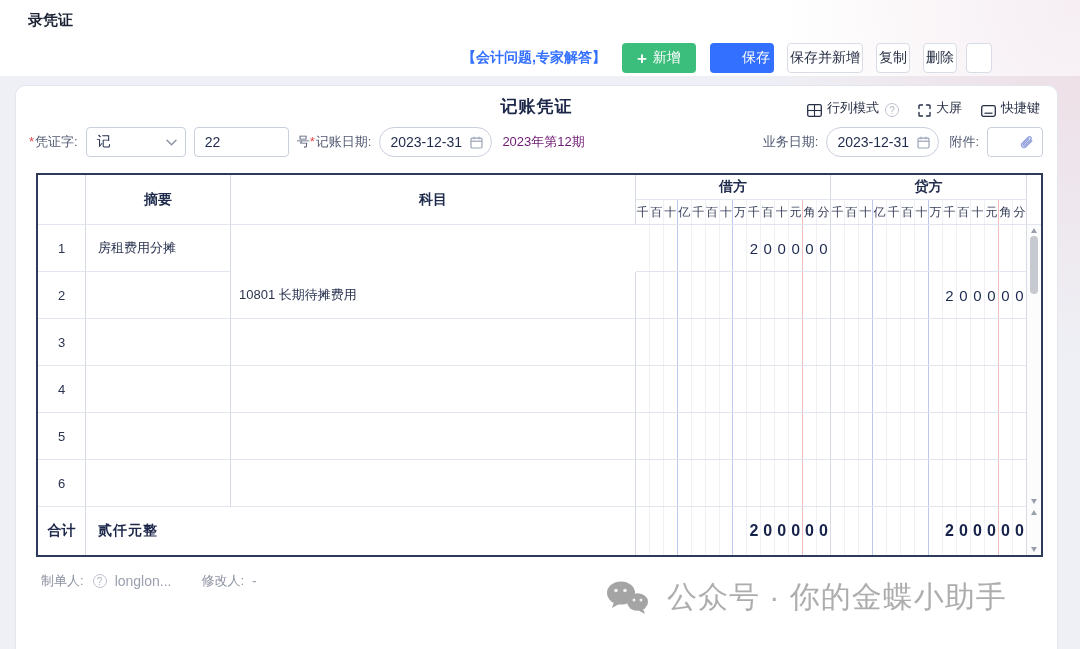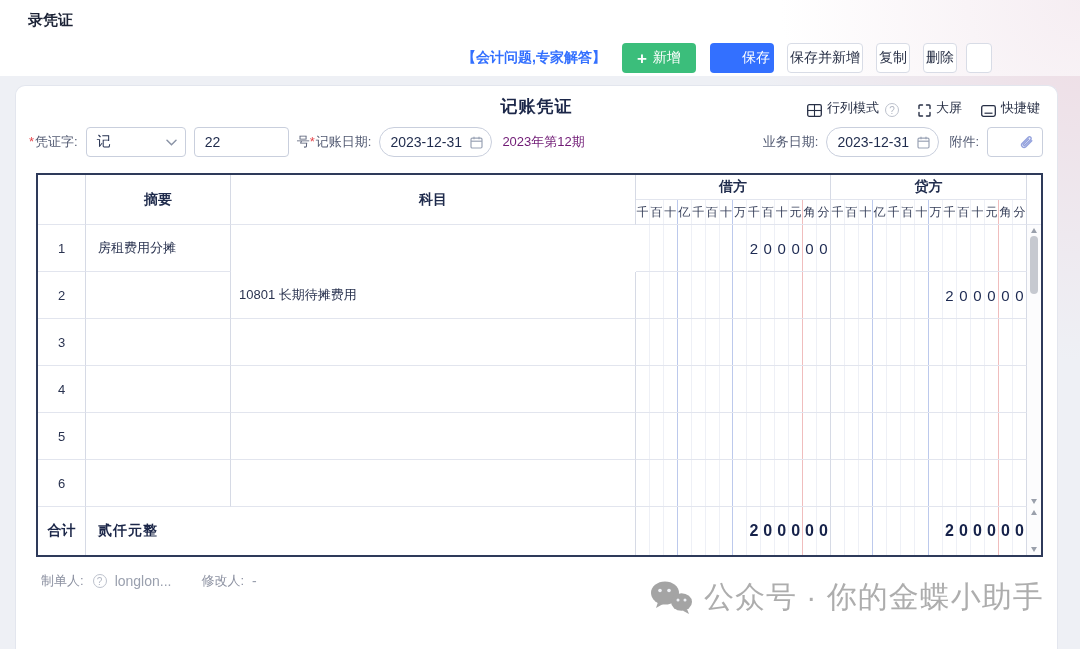--- a/index.html
+++ b/index.html
@@ -94,21 +94,21 @@
   
   .creator-row { position:absolute; left:25px; top:486px; display:flex; align-items:center; gap:8px; }
   .f-lbl { font-size:13px; color:#8b90a0; }
   .f-val { font-size:14px; color:#9aa0ae; }
   .f-gap { width:14px; }
   .remark-row { position:absolute; left:13px; top:514px; display:flex; align-items:center; width:1014px; }
   .remark-inp { flex:1; height:26px; margin-left:9px; border:1px solid #dcdfe9; border-radius:5px;
     font-family:inherit; font-size:13px; padding:0 8px; color:#2a3350; outline:none; background:#fff; }
 
   
-  .watermark { position:absolute; left:648px; top:577px; display:flex; align-items:center; gap:10px;
+  .watermark { position:absolute; left:604px; top:577px; display:flex; align-items:center; gap:17px;
     color:#a7a7a7; font-size:30px; letter-spacing:1px; z-index:6; opacity:.92; pointer-events:none; white-space:nowrap; }
 
   svg { display:block; }
 </style>
 </head>
 <body>
 
 <div class="stage">
 
   <div class="topbar">

